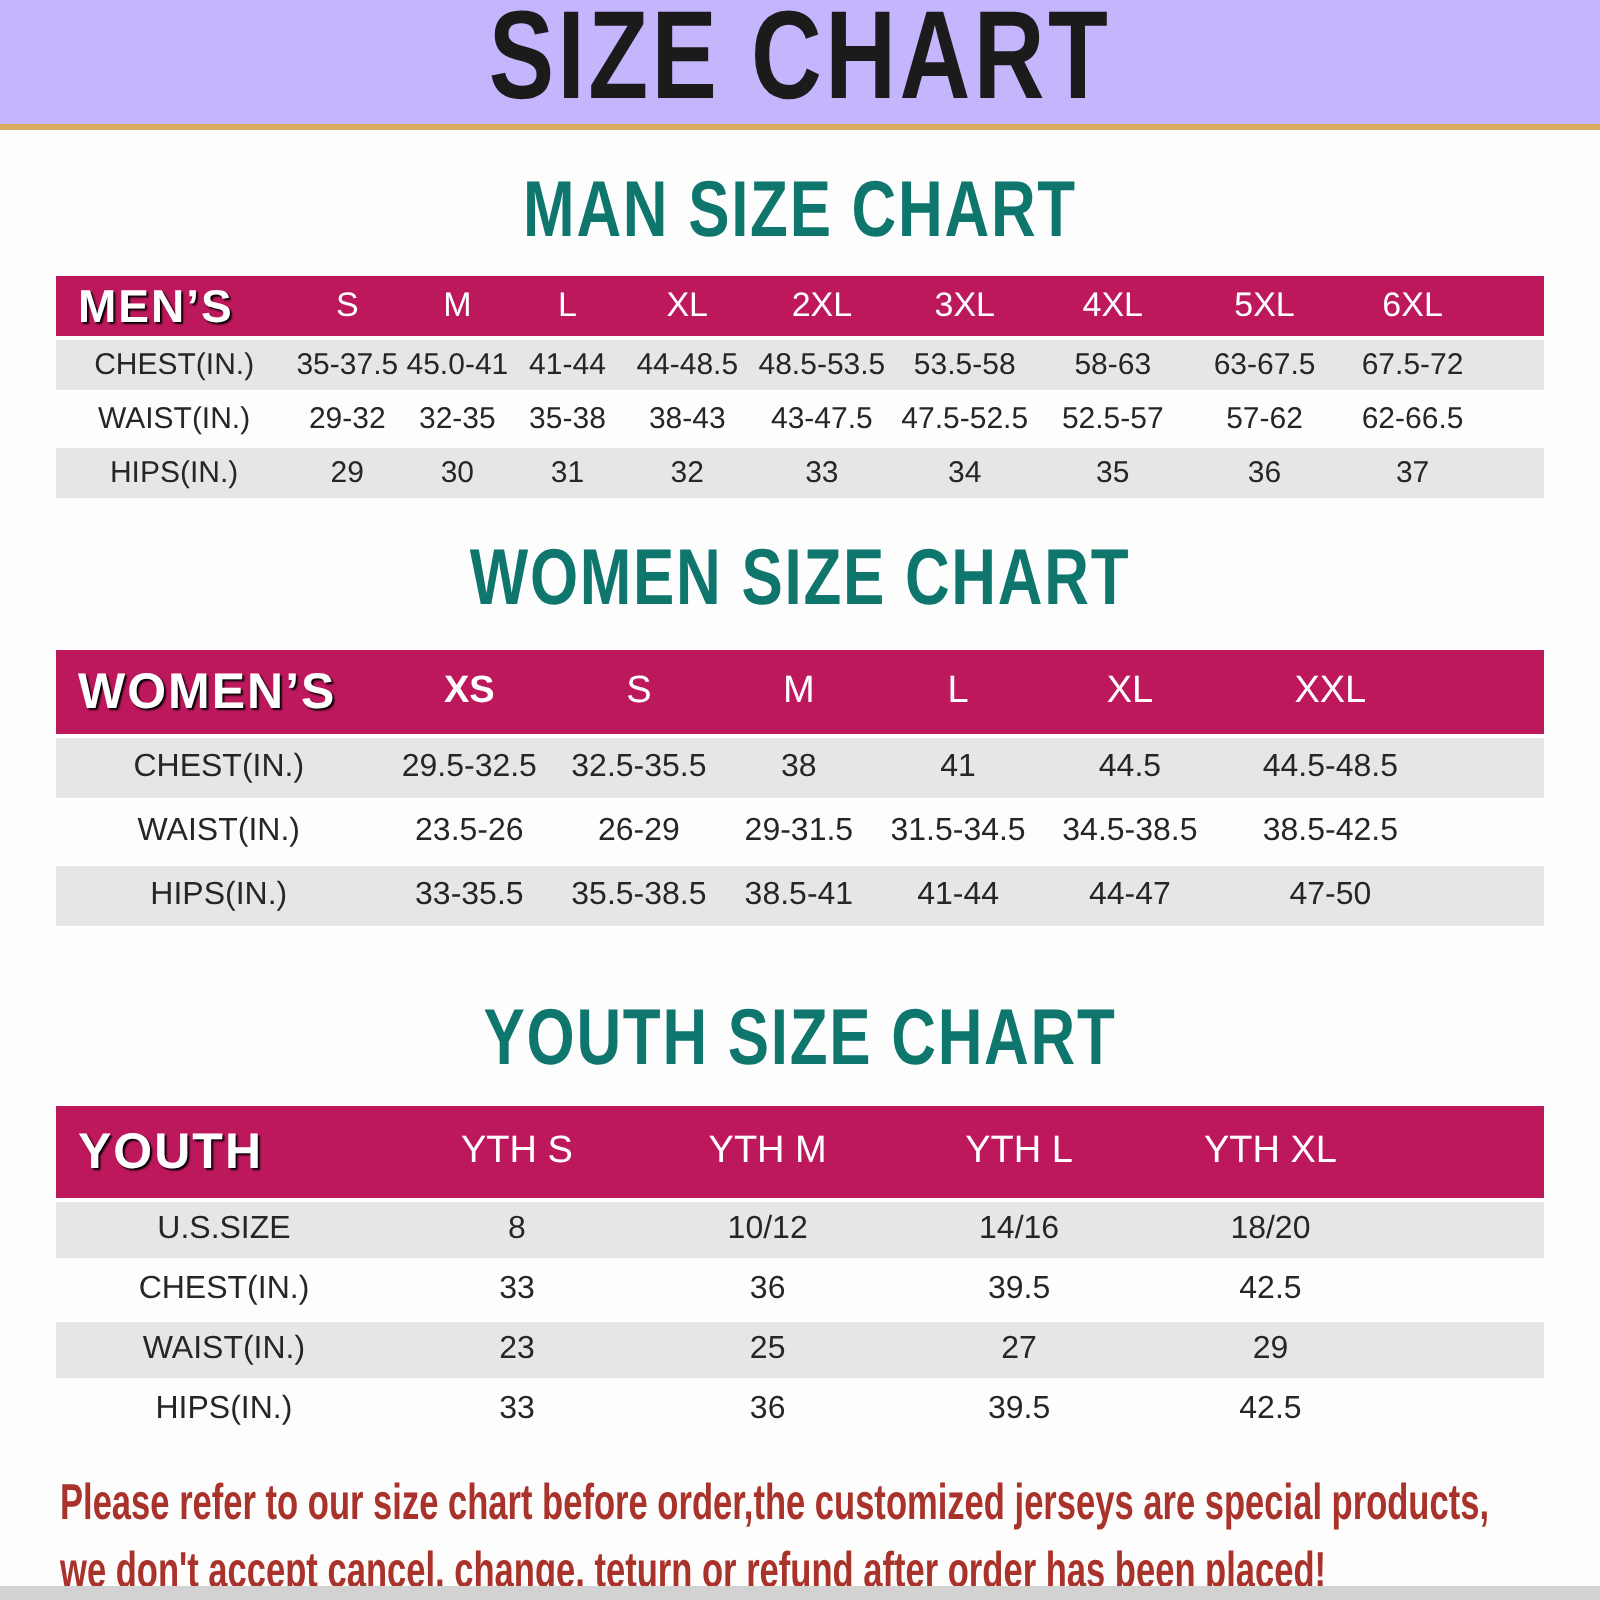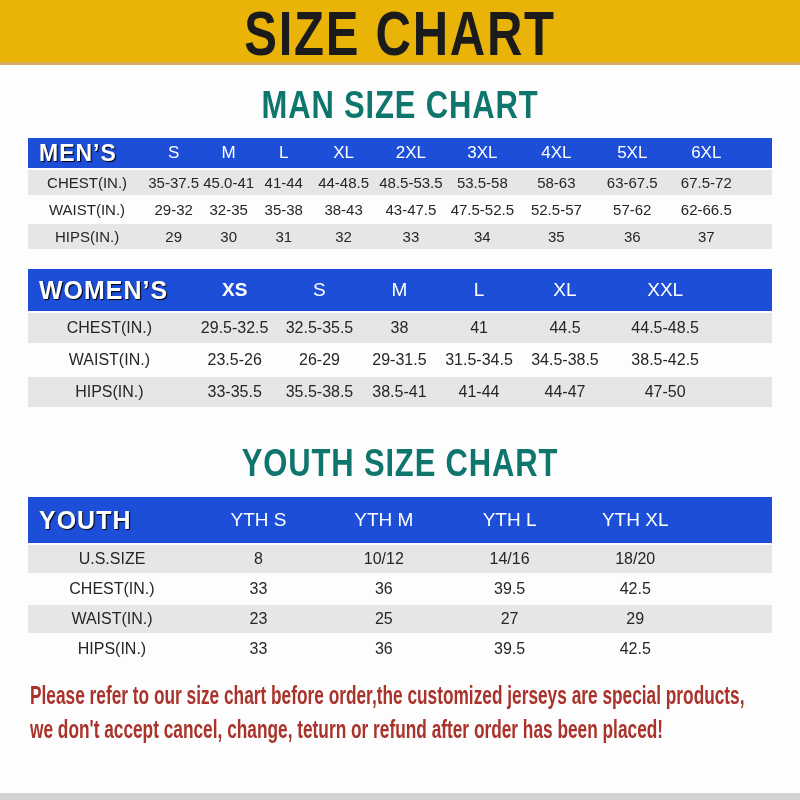--- a/index.html
+++ b/index.html
@@ -5,23 +5,23 @@
   html,body{margin:0;padding:0;}
   body{
     width:800px;height:800px;background:#ffffff;
     font-family:"Liberation Sans",sans-serif;
     -webkit-font-smoothing:antialiased;
   }
   .page{position:relative;width:800px;height:800px;background:#fdfdfd;overflow:hidden;}
 
   
   .banner{
-    height:62px;background:#eab308;
+    height:62px;background:#c4b5fd;
     border-bottom:3px solid #d9ab61;
-    display:flex;align-items:flex-end;justify-content:center;
+    display:flex;align-items:flex-start;justify-content:center;
   }
   .banner-title{
     margin:0;font-size:57px;font-weight:bold;color:#1b1b1b;
     line-height:1;letter-spacing:2px;
   }
   .condense{display:inline-block;transform:scale(0.86,1.1);transform-origin:center;}
 
   
   .chart-heading{
     margin:0;text-align:center;color:#0f766e;
@@ -34,21 +34,21 @@
   
   table.size-table{
     width:744px;margin:0 auto;table-layout:fixed;
     border-collapse:separate;border-spacing:0 2px;
   }
   .sec-man  table.size-table{margin-top:13px;}
   .sec-women table.size-table{margin-top:16px;}
   .sec-youth table.size-table{margin-top:14px;}
 
   table.size-table thead th{
-    background:#1d4ed8;color:#ffffff;font-weight:normal;
+    background:#be185d;color:#ffffff;font-weight:normal;
     text-align:center;vertical-align:middle;padding:0;
   }
   table.size-table thead th:first-child{
     text-align:left;padding-left:11px;font-weight:bold;letter-spacing:1px;
     text-shadow:1px 1px 1px #000;
   }
   table.size-table td{
     text-align:center;vertical-align:middle;color:#262626;padding:0;
   }
   table.size-table tbody tr:nth-child(odd) td{background:#e6e6e6;}
@@ -162,20 +162,21 @@
             <td>34</td>
             <td>35</td>
             <td>36</td>
             <td>37</td>
           </tr>
         </tbody>
       </table>
   </section>
 
   <section class="sec-women">
+    <h2 class="chart-heading"><span class="condense">WOMEN SIZE CHART</span></h2>
     <table class="size-table t-women">
         <thead>
           <tr>
             <th>WOMEN’S</th>
             <th>XS</th>
             <th>S</th>
             <th>M</th>
             <th>L</th>
             <th>XL</th>
             <th>XXL</th>

